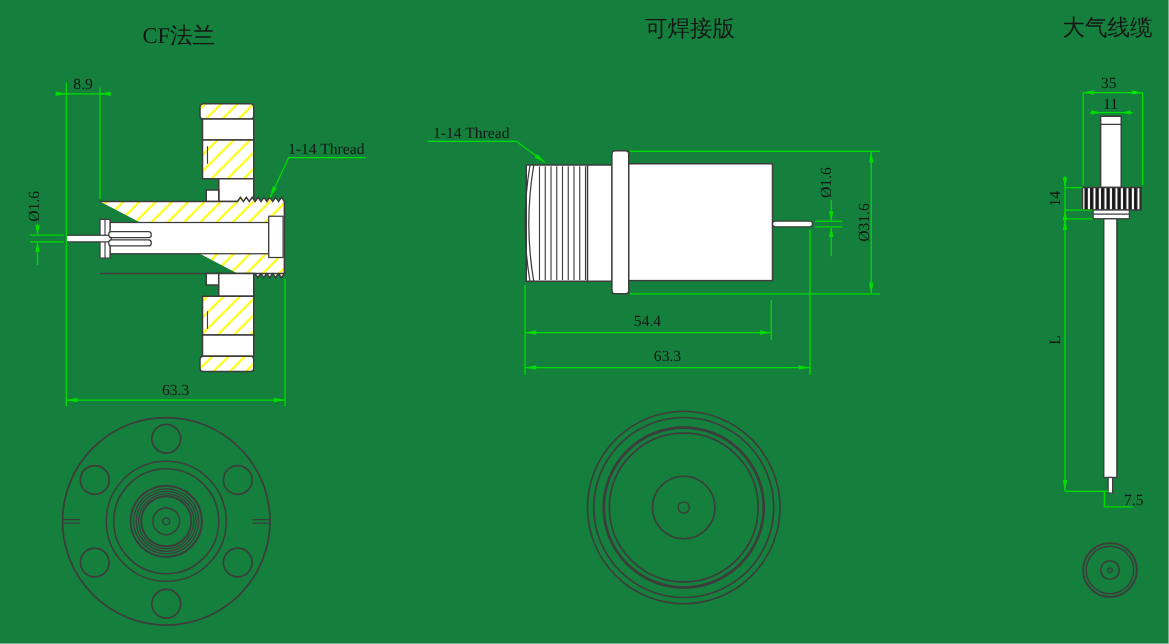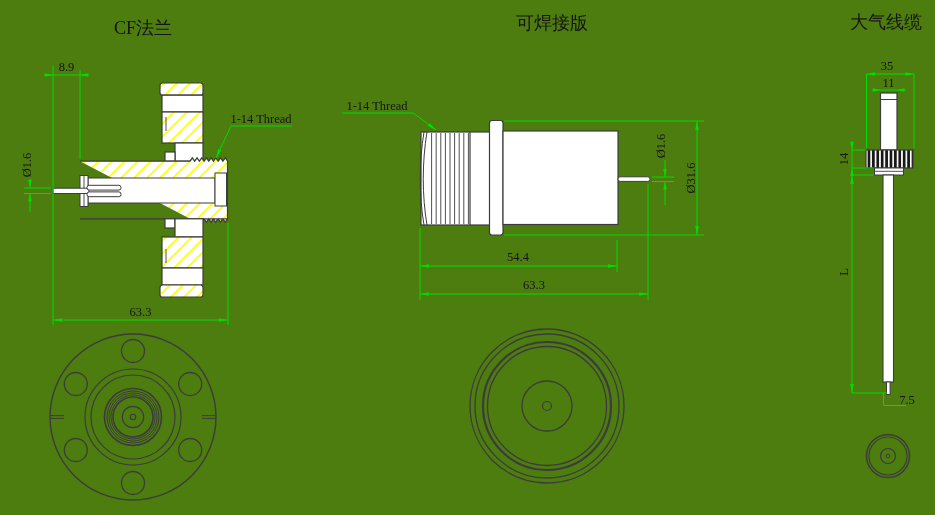--- a/index.html
+++ b/index.html
@@ -1,16 +1,16 @@
 <!DOCTYPE html>
 <html><head>
 <meta charset="utf-8">
 <style>
   html,body{margin:0;padding:0;background:#ffffff;}
-  .canvas{position:relative;width:935px;height:515px;background:#4d7c0f;overflow:hidden;
+  .canvas{position:relative;width:935px;height:515px;background:#15803d;overflow:hidden;
           font-family:"Liberation Serif","DejaVu Serif",serif;}
   svg{position:absolute;left:0;top:0;}
   .ink{stroke:#3c3c3c;fill:none;stroke-width:1.2;}
   .dim line,.dim path{stroke:#00dd00;stroke-width:1;fill:none;}
   .dim polygon{fill:#00dd00;stroke:none;}
   text{fill:#151515;font-family:"Liberation Serif","DejaVu Serif",serif;font-size:12.5px;}
   text.title{font-size:18px;}
 </style>
 </head>
 <body>

